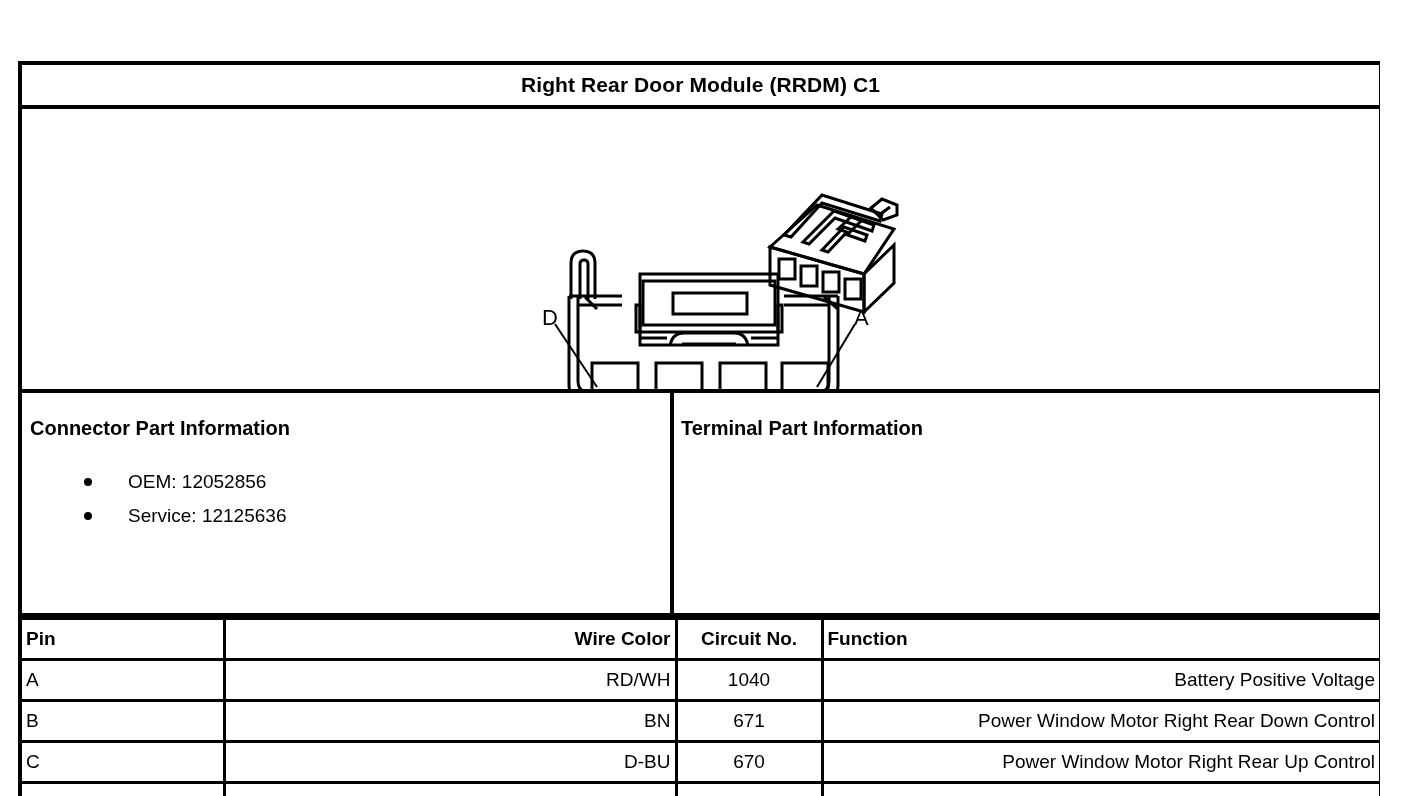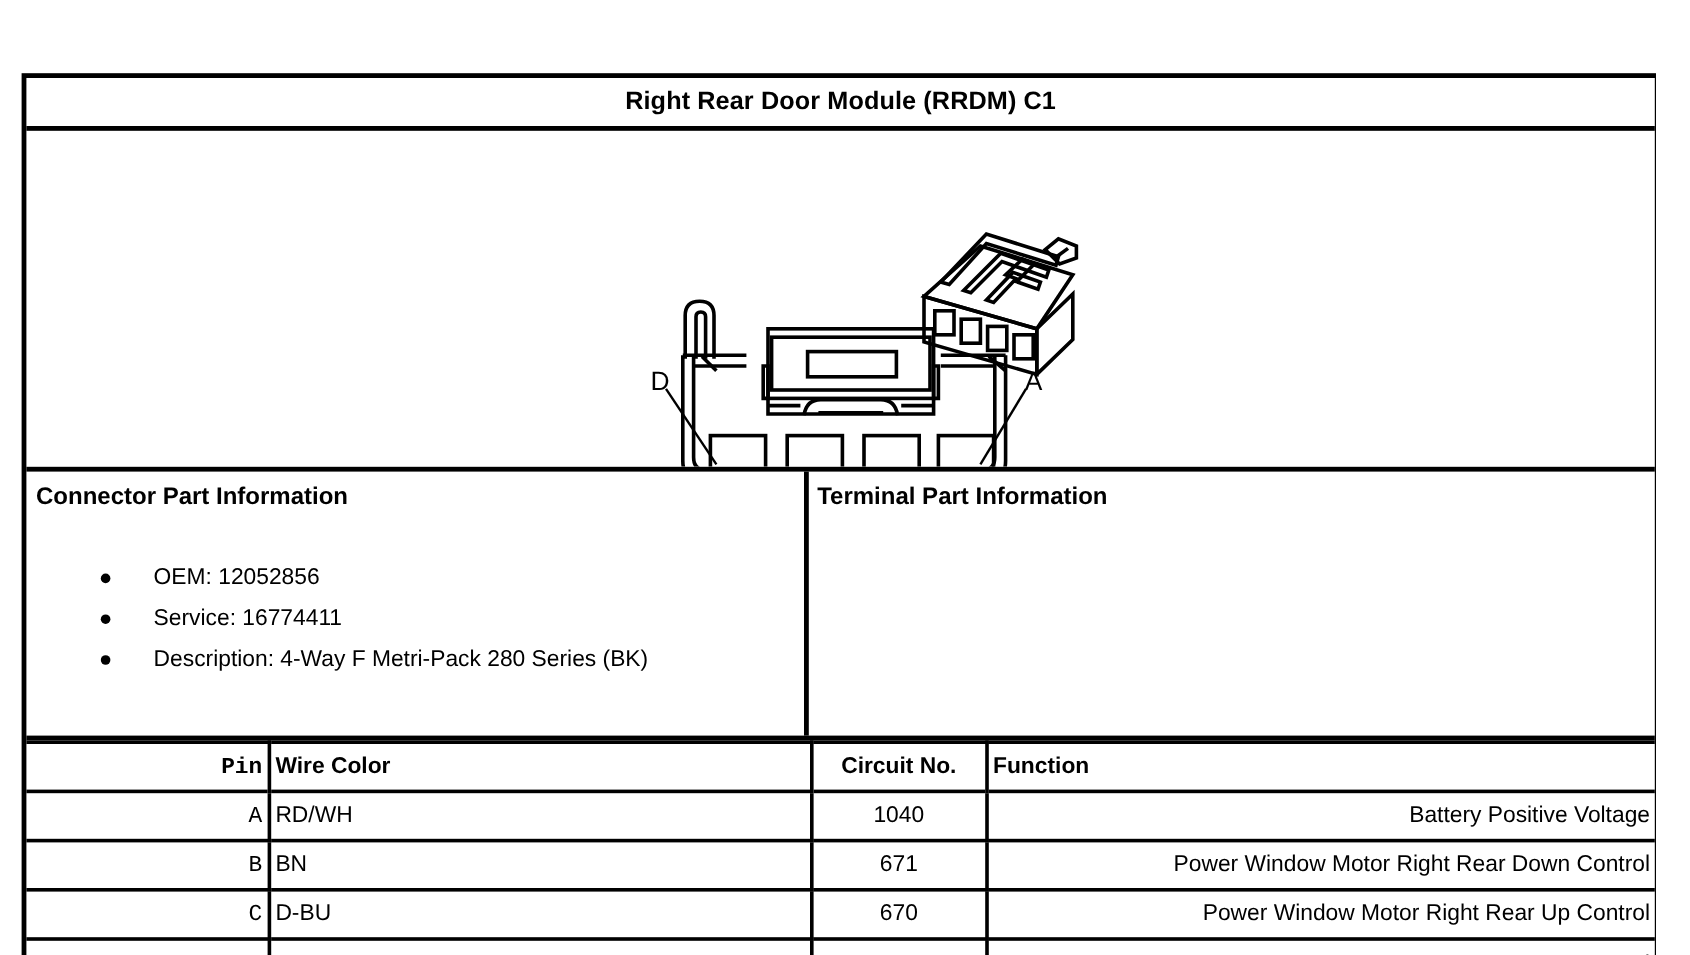--- a/index.html
+++ b/index.html
@@ -72,21 +72,21 @@
     left: 0;
     top: 328px;
     right: 0;
     height: 224px;
     border-bottom: 4px solid #000;
     box-sizing: border-box;
     display: flex;
   }
   .info-panel {
     box-sizing: border-box;
-    padding: 10px 0 0 0;
+    padding: 24px 0 0 0;
     position: relative;
   }
   .info-panel.left  { width: 652px; border-right: 4px solid #000; }
   .info-panel.right { flex: 1 1 auto; border-radius: 10px; }
 
   .panel-heading {
     font-size: 20px;
     font-weight: bold;
     padding-left: 8px;
   }
@@ -138,22 +138,22 @@
     height: 41px;
     padding: 0 4px;
     box-sizing: border-box;
     overflow: hidden;
     white-space: nowrap;
   }
   .pin-table th {
     font-weight: bold;
     text-align: center;
   }
-  .pin-table .c-pin      { width: 202px;  text-align: right; font-family: Liberation Mono, monospace; }
-  .pin-table .c-wire     { width: 452px;  text-align: left; }
+  .pin-table .c-pin      { width: 202px;  text-align: left; }
+  .pin-table .c-wire     { width: 452px;  text-align: right; }
   .pin-table .c-circuit  { width: 146px;  text-align: center; }
   .pin-table .c-function { width: auto;   text-align: right; padding-left: 8px; }
   .pin-table th.c-function { text-align: left; padding-left: 4px; }
 
   
   .pin-table tr > *:first-child { border-left: none; }
   .pin-table tr > *:last-child  { border-right: none; }
   .pin-table tr:last-child > *  { border-bottom: none; }
 </style>
 </head>
@@ -276,25 +276,21 @@
 
       <div class="info-panel left">
         <div class="panel-heading">Connector Part Information</div>
         <ul class="bullet-list">
           <li>
             <span class="dot"></span>
             <span>OEM: 12052856</span>
           </li>
           <li>
             <span class="dot"></span>
-            <span>Service: 16774411</span>
-          </li>
-          <li>
-            <span class="dot"></span>
-            <span>Description: 4-Way F Metri-Pack 280 Series (BK)</span>
+            <span>Service: 12125636</span>
           </li>
         </ul>
       </div>
 
       <div class="info-panel right">
         <div class="panel-heading right-pad">Terminal Part Information</div>
       </div>
     </div>
 
     <table class="pin-table">

